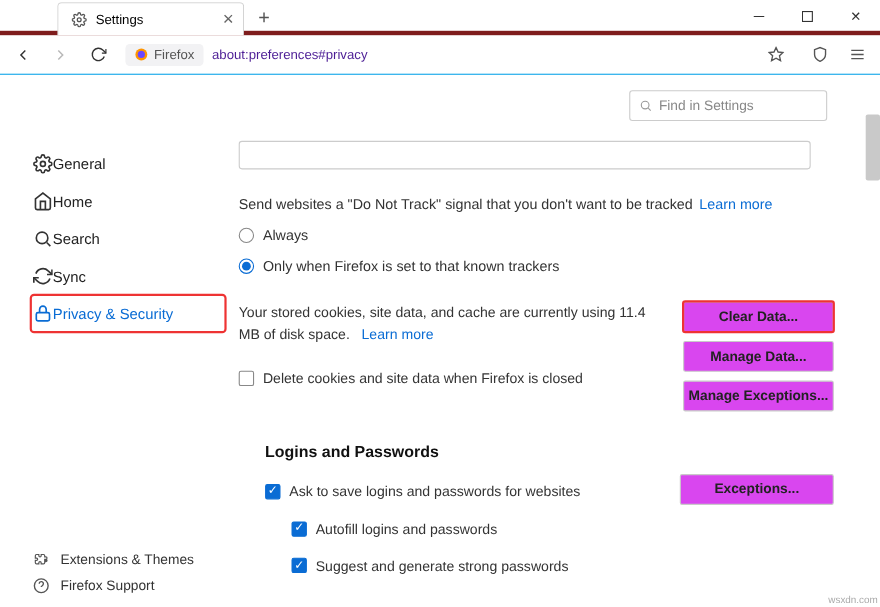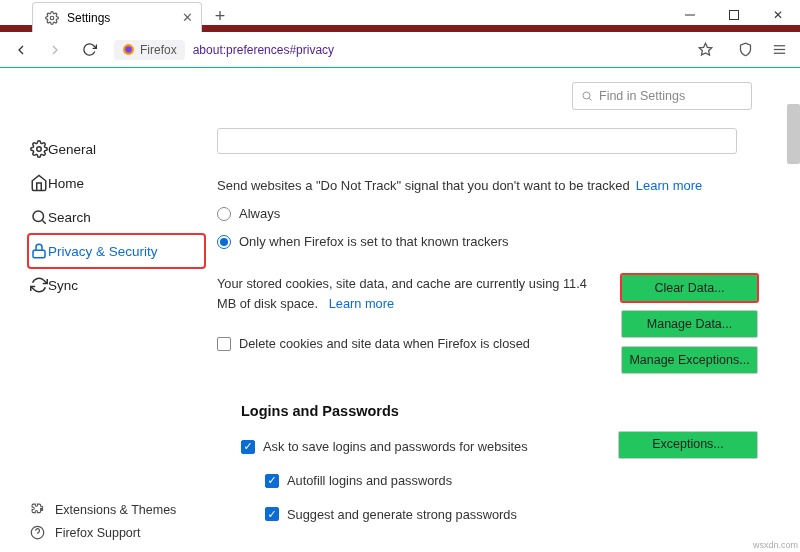--- a/index.html
+++ b/index.html
@@ -1,54 +1,54 @@
 <!DOCTYPE html>
 <html><head>
 <meta charset="utf-8">
 <style>
 * { margin: 0; padding: 0; box-sizing: border-box; font-family: "Segoe UI", Arial, sans-serif; }
 body { width: 800px; height: 552px; background: #fff; overflow: hidden; position: relative; }
-.titlebar { height: 32px; display: flex; align-items: flex-start; border-bottom: 7px solid #7f1d1d; }
+.titlebar { height: 32px; display: flex; align-items: flex-start; border-bottom: 4px solid #7f1d1d; padding-left: 20px; }
 .tab { display: flex; align-items: center; height: 30px; padding: 0 8px 0 12px; background: #fff; border: 1px solid #d0d0d0; border-bottom: none; border-top-left-radius: 4px; border-top-right-radius: 4px; margin: 2px 0 0 32px; min-width: 170px; font-size: 12px; gap: 8px; }
 .tab .favicon { width: 14px; height: 14px; }
 .tab .x { margin-left: auto; color: #666; font-size: 13px; }
 .newtab { width: 28px; height: 28px; display: flex; align-items: center; justify-content: center; color: #555; font-size: 18px; margin-top: 2px; margin-left: 4px; }
 .wincontrols { margin-left: auto; display: flex; }
 .wincontrols div { width: 44px; height: 30px; display: flex; align-items: center; justify-content: center; font-size: 12px; color: #333; }
 .toolbar { height: 36px; display: flex; align-items: center; padding: 0 6px; gap: 4px; border-bottom: 1px solid #0ea5e9; }
 .tbtn { width: 30px; height: 30px; display: flex; align-items: center; justify-content: center; color: #555; border-radius: 4px; }
 .urlwrap { flex: 1; display: flex; align-items: center; position: relative; margin: 0 6px; }
 .fxpill { display: flex; align-items: center; gap: 5px; background: #f2f2f4; border-radius: 4px; padding: 3px 8px; font-size: 12px; color: #555; }
 .url { font-size: 12px; color: #4c1d95; padding-left: 8px; }
 .star { margin-left: auto; }
 .content { position: absolute; top: 70px; bottom: 0; left: 0; right: 0; display: flex; }
 .sidebar { width: 205px; padding: 62px 0 0 28px; display: flex; flex-direction: column; font-size: 13.5px; position: relative; }
 .sitem { display: flex; align-items: center; height: 34px; color: #222; border-radius: 3px; padding: 0 8px 0 2px; }
 .sitem.active { color: #0a6cd4; outline: 2px solid #e33; outline-offset: -1px; }
 .sitem .icon { width: 18px; height: 18px; display: inline-flex; align-items: center; justify-content: center; }
 .sfoot { position: absolute; bottom: 12px; left: 30px; display: flex; flex-direction: column; gap: 8px; font-size: 12.5px; color: #333; }
-.sfoot div { display: flex; align-items: center; gap: 10px; }
+.sfoot div { display: flex; align-items: flex-start; gap: 10px; }
 .main { flex: 1; padding: 12px 42px 0 12px; position: relative; overflow: hidden; color: #333; }
 .searchwrap { display: flex; justify-content: flex-end; padding-right: 6px; }
 .search { width: 180px; height: 28px; border: 1px solid #ccc; border-radius: 3px; display: flex; align-items: center; padding: 10px 8px; font-size: 12.5px; color: #888; gap: 6px; }
 .topbox { height: 26px; border: 1px solid #ccc; border-radius: 3px; margin: 18px 0 0 0; width: 520px; }
 .sect { margin-top: 22px; font-size: 13px; line-height: 1.55; }
 .dnt { display: flex; gap: 6px; flex-wrap: wrap; align-items: center; }
 .link { color: #0a6cd4; }
 .radiowrap { margin-top: 8px; display: flex; flex-direction: column; gap: 8px; }
 .radio { display: flex; align-items: center; gap: 8px; }
 .rdot { width: 14px; height: 14px; border: 1px solid #888; border-radius: 50%; display: inline-flex; align-items: center; justify-content: center; }
 .rdot.on { border-color: #0a6cd4; }
 .rdot.on::after { content: ""; width: 8px; height: 8px; background: #0a6cd4; border-radius: 50%; }
 .h2 { font-weight: 600; font-size: 14.5px; color: #111; }
 .cookieshead { display: inline-block; outline: 2px solid #e33; outline-offset: -1px; padding: 2px 6px 2px 4px; margin-bottom: 8px; }
 .cookiesrow { display: flex; align-items: flex-start; justify-content: space-between; gap: 14px; }
 .cookiestext { max-width: 390px; font-size: 12.8px; }
 .btncol { display: flex; flex-direction: column; gap: 8px; width: 140px; }
-.winbtn { height: 28px; border: 1px solid #c9c9c9; background: #22c55e; font-size: 12.5px; color: #222; display: flex; align-items: center; justify-content: center; border-radius: 2px; }
+.winbtn { height: 28px; border: 1px solid #c9c9c9; background: #d946ef; font-size: 12.5px; color: #222; display: flex; align-items: center; justify-content: center; border-radius: 2px; font-weight: bold; }
 .winbtn.hl { outline: 2px solid #e33; outline-offset: -1px; }
 .chk { display: flex; align-items: center; gap: 8px; font-size: 12.8px; margin-top: 6px; }
 .box { width: 14px; height: 14px; border: 1px solid #888; border-radius: 2px; display: inline-flex; align-items: center; justify-content: center; background: #fff; }
 .box.on { background: #0a6cd4; border-color: #0a6cd4; }
 .box.on::after { content: "✓"; color: #fff; font-size: 11px; line-height: 1; }
 .logins { margin-top: 26px; }
 .logins .h2 { padding-left: 24px; margin-bottom: 8px; }
 .loginsrow { display: flex; justify-content: space-between; align-items: flex-start; }
 .loginsleft { display: flex; flex-direction: column; gap: 8px; }
 .indent { padding-left: 24px; }
@@ -154,38 +154,38 @@
     </div>
     <div class="sitem">
       <span class="icon">
         <svg viewBox="0 0 24 24" width="18" height="18" fill="none" stroke="#333" stroke-width="2">
             <circle cx="11" cy="11" r="7"></circle>
             <line x1="21" y1="21" x2="16.65" y2="16.65"></line>
           </svg>
       </span>
       <span>Search</span>
     </div>
+    <div class="sitem">
+      <span class="icon">
+        <svg viewBox="0 0 24 24" width="18" height="18" fill="none" stroke="#333" stroke-width="2">
+            <polyline points="23 4 23 10 17 10"></polyline>
+            <polyline points="1 20 1 14 7 14"></polyline>
+            <path d="M3.51 9a9 9 0 0 1 14.85-3.36L23 10M1 14l4.64 4.36A9 9 0 0 0 20.49 15"></path>
+          </svg>
+      </span>
+      <span>Sync</span>
+    </div>
     <div class="sitem active">
       <span class="icon">
         <svg viewBox="0 0 24 24" width="18" height="18" fill="none" stroke="#0a6cd4" stroke-width="2">
             <rect x="4" y="11" width="16" height="10" rx="2"></rect>
             <path d="M8 11V7a4 4 0 0 1 8 0v4"></path>
           </svg>
       </span>
       <span>Privacy &amp; Security</span>
-    </div>
-    <div class="sitem">
-      <span class="icon">
-        <svg viewBox="0 0 24 24" width="18" height="18" fill="none" stroke="#333" stroke-width="2">
-            <polyline points="23 4 23 10 17 10"></polyline>
-            <polyline points="1 20 1 14 7 14"></polyline>
-            <path d="M3.51 9a9 9 0 0 1 14.85-3.36L23 10M1 14l4.64 4.36A9 9 0 0 0 20.49 15"></path>
-          </svg>
-      </span>
-      <span>Sync</span>
     </div>
     <div class="sfoot">
       <div>
         <span>
           <svg width="15" height="15" viewBox="0 0 24 24" fill="none" stroke="#555" stroke-width="2">
               <path d="M20 14h-2v-4h2a2 2 0 1 0 0-4h-2V4a2 2 0 0 0-2-2h-4v2a2 2 0 1 1-4 0V2H4a2 2 0 0 0-2 2v4h2a2 2 0 1 1 0 4H2v4a2 2 0 0 0 2 2h4v-2a2 2 0 1 1 4 0v2h4a2 2 0 0 0 2-2v-2h2a2 2 0 1 0 0-4z" transform="scale(0.85) translate(2,2)"></path>
             </svg>
         </span>
         <span>Extensions &amp; Themes</span>
       </div>

